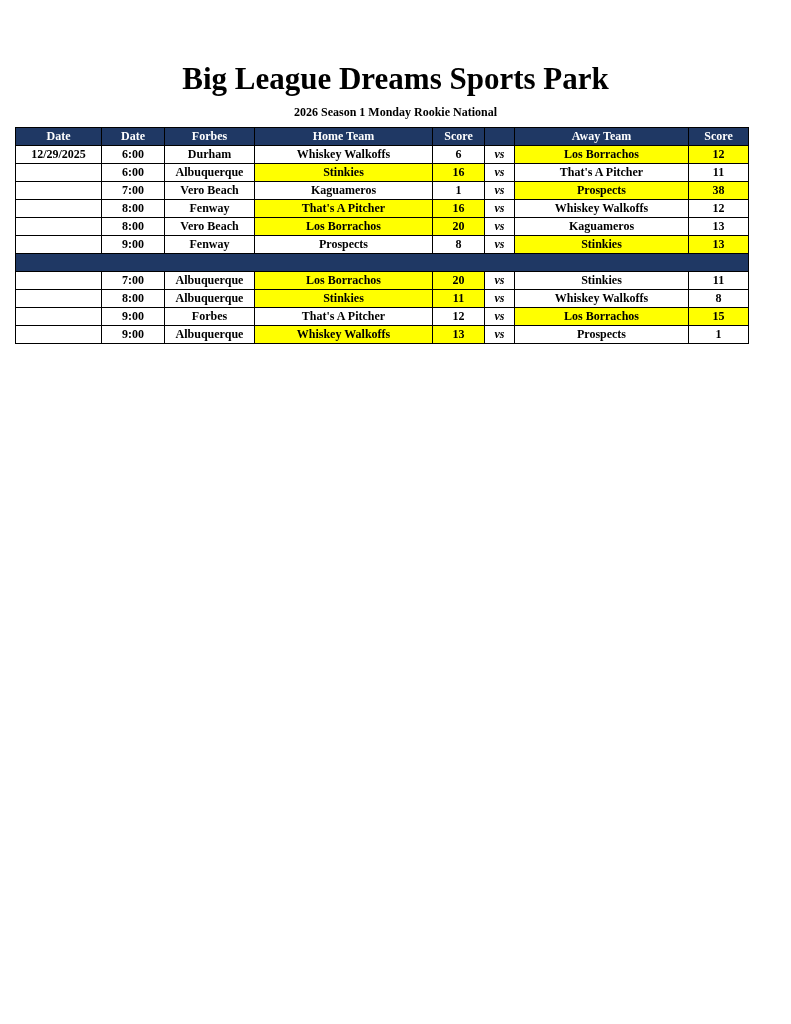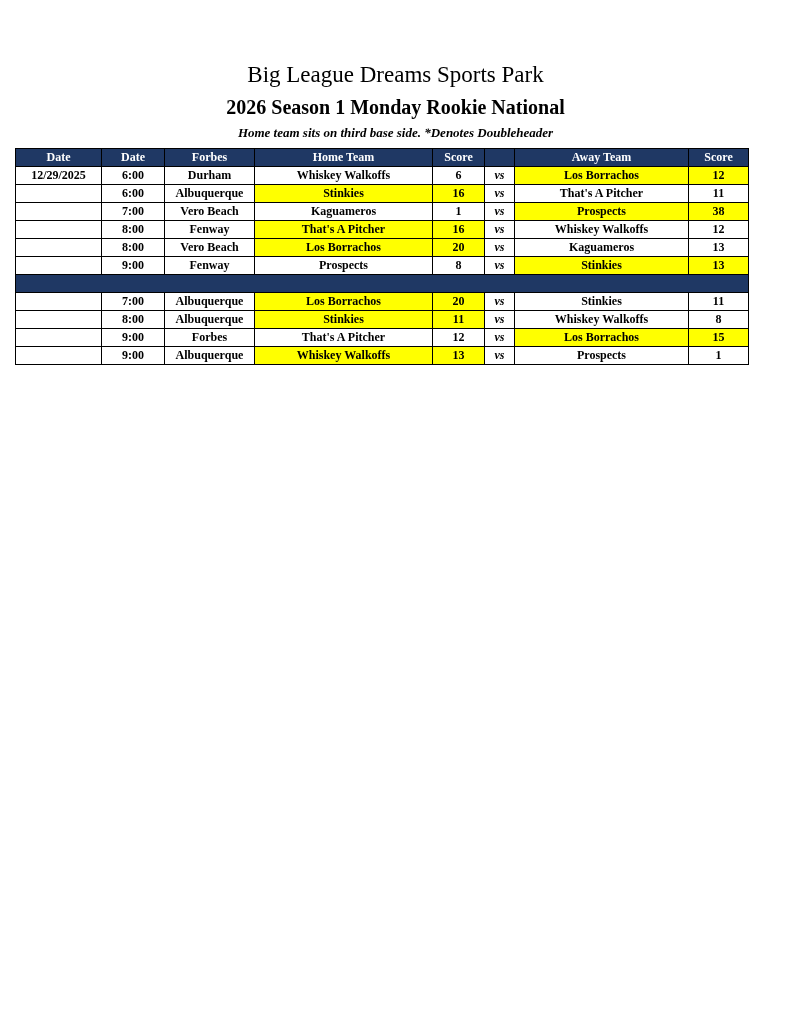--- a/index.html
+++ b/index.html
@@ -7,29 +7,29 @@
   body {
     width: 791px;
     height: 1024px;
     background: #ffffff;
     font-family: "Liberation Serif", serif;
     color: #000;
   }
   .page { width: 791px; height: 1024px; background: #fff; overflow: hidden; }
   .title {
     text-align: center;
-    font-weight: normal;
-    font-size: 23px;
+    font-weight: bold;
+    font-size: 31px;
     padding-top: 62px;
     line-height: 1.1;
   }
   .subtitle {
     text-align: center;
     font-weight: bold;
-    font-size: 20px;
+    font-size: 12px;
     margin-top: 9px;
   }
   .note {
     text-align: center;
     font-weight: bold;
     font-style: italic;
     font-size: 13px;
     margin-top: 6px;
   }
   table.schedule {
@@ -68,21 +68,20 @@
     height: 18px;
   }
 </style>
 </head>
 <body>
 
 <div class="page">
 
   <div class="title">Big League Dreams Sports Park</div>
   <div class="subtitle">2026 Season 1 Monday Rookie National</div>
-  <div class="note">Home team sits on third base side.  *Denotes Doubleheader</div>
 
   <table class="schedule">
     <colgroup>
       <col style="width:86px">
       <col style="width:63px">
       <col style="width:90px">
       <col style="width:178px">
       <col style="width:52px">
       <col style="width:30px">
       <col style="width:174px">

